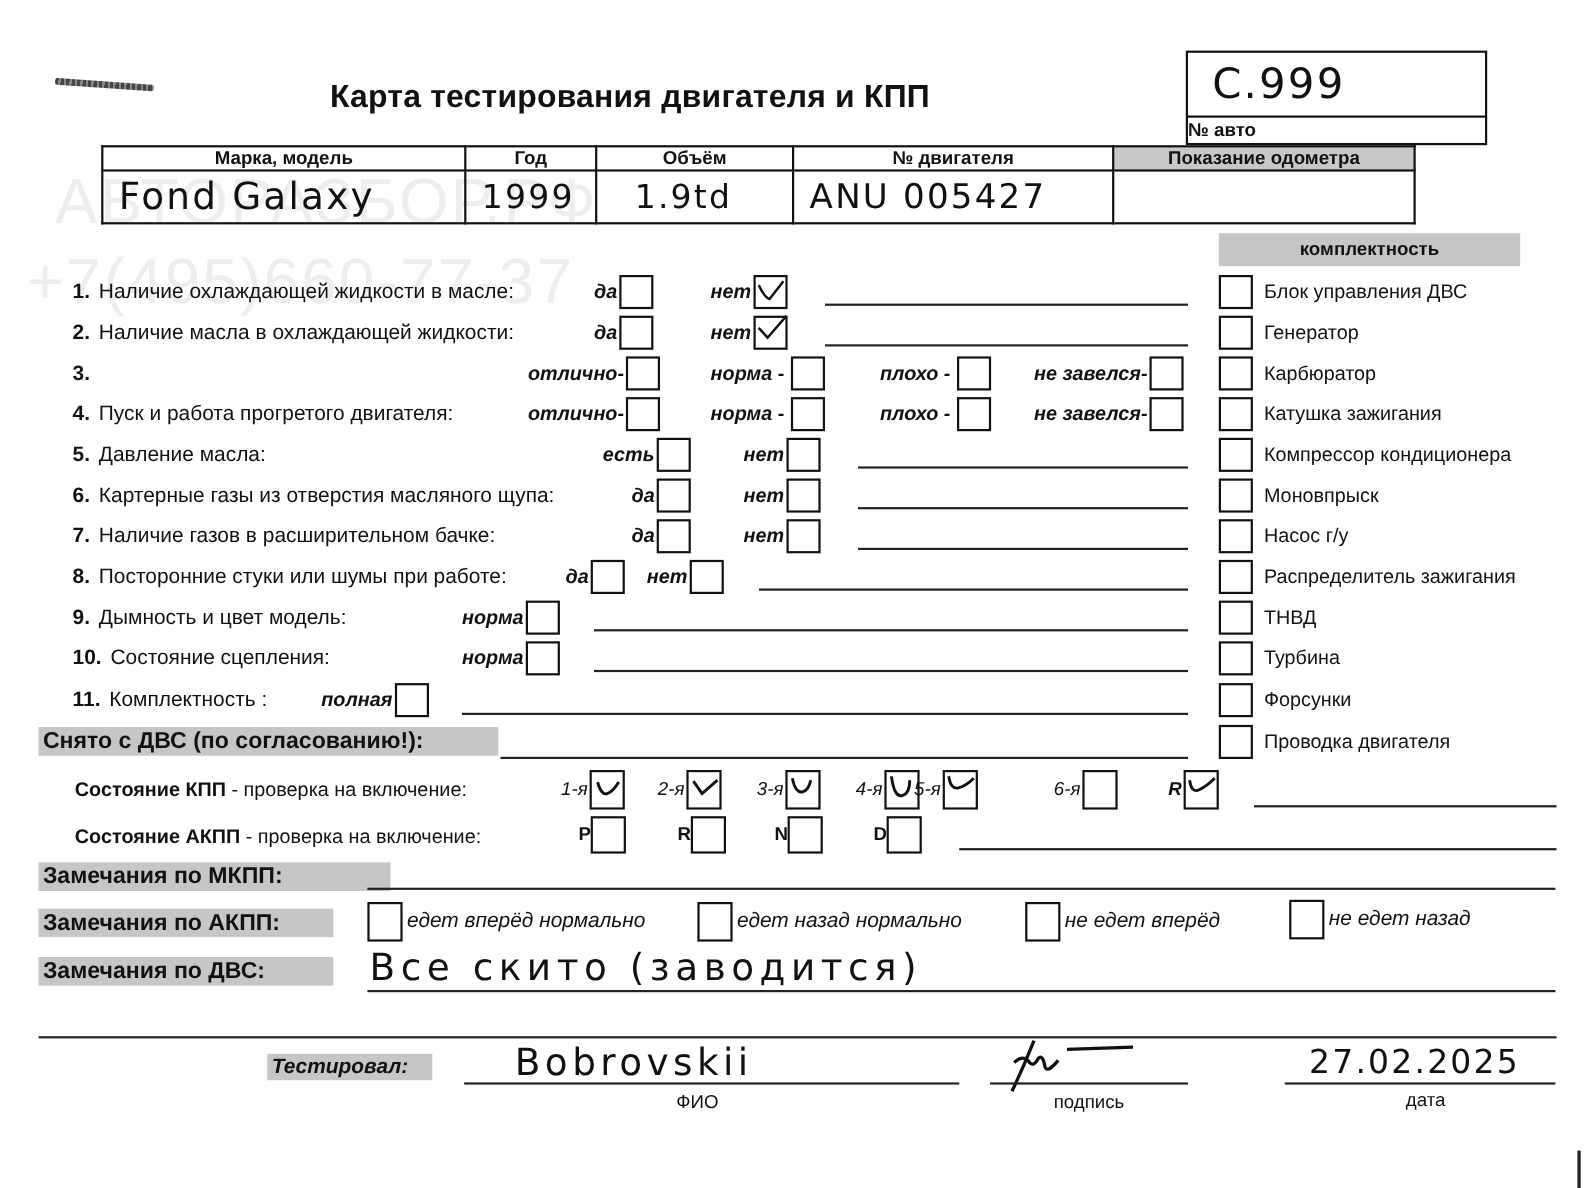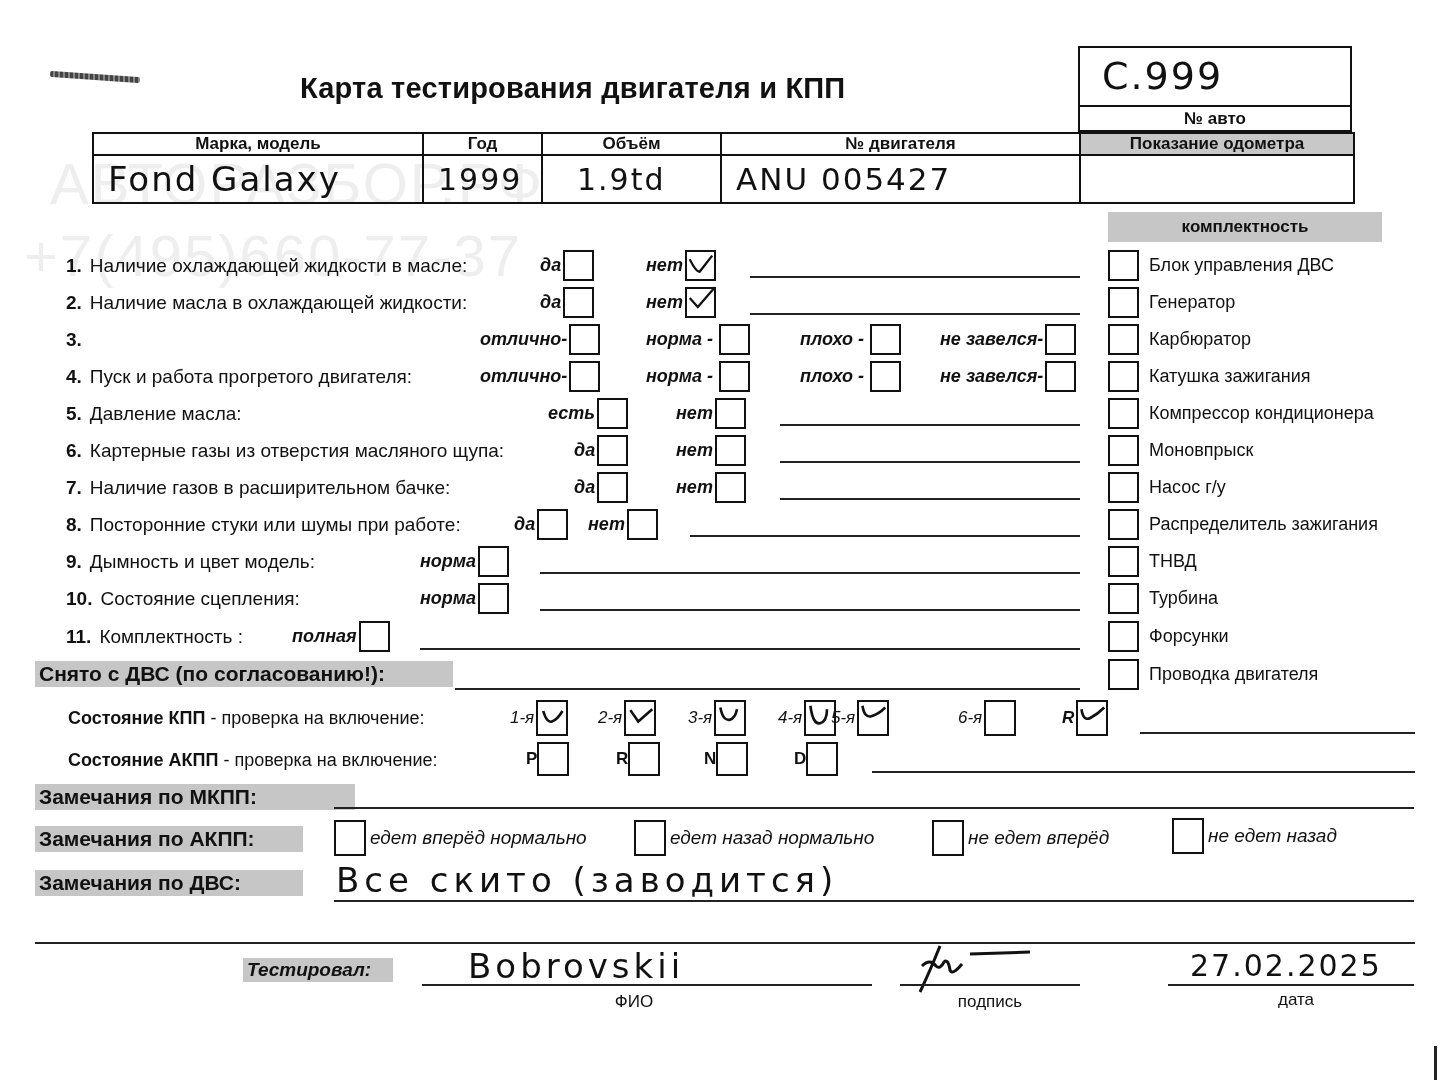--- a/index.html
+++ b/index.html
@@ -11,21 +11,21 @@
   .title { left: 300px; top: 72px; font-size: 29px; font-weight: bold; letter-spacing: 0.2px; }
   .stroke-mark { left: 50px; top: 74px; width: 90px; height: 6px; background: repeating-linear-gradient(90deg,#444 0 3px,#888 3px 5px); transform: rotate(4deg); border-radius: 2px; }
   table.head { position: absolute; left: 92px; top: 132px; border-collapse: collapse; }
   table.head td, table.head th { border: 2px solid #111; text-align: center; }
   table.head th { font-size: 17px; font-weight: bold; height: 22px; padding: 0 4px; }
   table.head td { height: 48px; font-size: 34px; text-align: left; padding-left: 14px; }
   .th-gray { background: #c8c8c8; }
   .avto-box { position: absolute; left: 1078px; top: 46px; width: 274px; height: 86px; border: 2px solid #111; }
   .avto-val { position: absolute; left: 22px; top: 6px; font-size: 38px; }
   .avto-line { position: absolute; left: 0; right: 0; top: 57px; border-top: 2px solid #111; }
-  .avto-label { position: absolute; left: 0; right: 0; top: 61px; text-align: center; font-size: 17px; font-weight: bold; }
+  .avto-label { position: absolute; left: 0; right: 0; top: 61px; font-size: 17px; font-weight: bold; }
   .gray-band { background: #c6c6c6; font-weight: bold; }
   .q-row { position: absolute; left: 66px; height: 30px; font-size: 19px; display: flex; align-items: center; white-space: nowrap; }
   .q-num { font-weight: bold; margin-right: 8px; }
   .opt { position: absolute; font-size: 18px; font-style: italic; font-weight: bold; display: flex; align-items: center; white-space: nowrap; }
   .box { display: inline-block; width: 31px; height: 31px; border: 2px solid #111; position: relative; background: #fff; margin-left: 2px; }
   .box svg { position: absolute; left: 0; top: 0; width: 100%; height: 100%; overflow: visible; }
   .line { position: absolute; border-top: 2px solid #222; }
   .kompl-head { position: absolute; left: 1108px; top: 212px; width: 274px; height: 30px; text-align: center; font-size: 17px; line-height: 30px; }
   .k-item { position: absolute; left: 1108px; display: flex; align-items: center; font-size: 18px; white-space: nowrap; }
   .k-item .box { margin-left: 0; margin-right: 10px; }
@@ -52,21 +52,21 @@
   <div class="avto-line"></div>
   <div class="avto-label">№ авто</div>
 </div>
 
 <table class="head">
   <tbody>
       <tr>
     <th style="width:330px;">Марка, модель</th>
     <th style="width:119px;">Год</th>
     <th style="width:179px;">Объём</th>
-    <th style="width:359px;">№ двигателя</th>
+    <th style="width:291px;">№ двигателя</th>
     <th style="width:274px;" class="th-gray">Показание одометра</th>
   </tr>
   <tr>
     <td class="hand">Fond Galaxy</td>
     <td class="hand" style="font-size:30px;">1999</td>
     <td class="hand" style="padding-left:34px; font-size:30px;margin-left:20px;">1.9td</td>
     <td class="hand" style="font-size:31px;">ANU 005427</td>
     <td></td>
   </tr>
 </tbody>

